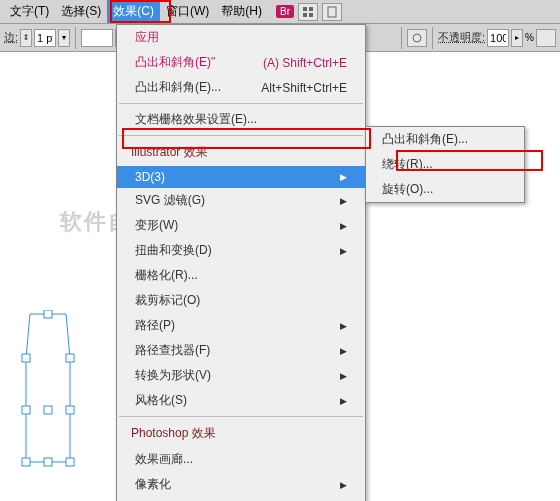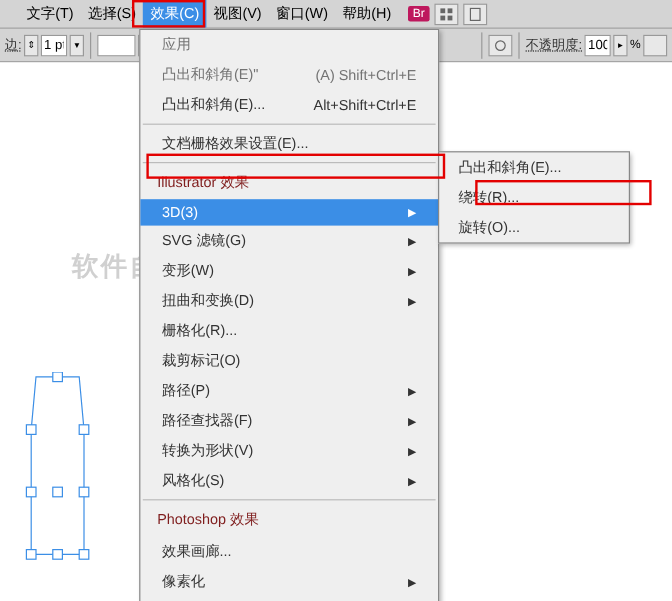--- a/index.html
+++ b/index.html
@@ -1,18 +1,18 @@
 <!DOCTYPE html>
 <html><head>
 <meta charset="utf-8">
 <style>
 * { margin: 0; padding: 0; box-sizing: border-box; font-family: "Microsoft YaHei", Arial, sans-serif; }
 body { background: #fff; width: 560px; height: 501px; overflow: hidden; position: relative; }
 
-.menubar { background: #d4d4d4; height: 24px; display: flex; align-items: center; padding: 0 16px; border-bottom: 1px solid #999; font-size: 12px; }
+.menubar { background: #d4d4d4; height: 24px; display: flex; align-items: center; padding: 0 4px; border-bottom: 1px solid #999; font-size: 12px; }
 .menubar-item { padding: 3px 6px; cursor: default; }
 .menubar-item.active { background: #3b8ee6; color: #fff; }
 .menubar .br-box { margin-left: 8px; background: #be185d; color: #fff; padding: 1px 4px; font-size: 10px; border-radius: 2px; }
 .menubar .icon-btn { width: 20px; height: 18px; background: #e8e8e8; border: 1px solid #999; margin-left: 4px; display: flex; align-items: center; justify-content: center; }
 
 .toolbar { background: #d4d4d4; height: 28px; display: flex; align-items: center; padding: 0 4px; border-bottom: 1px solid #999; font-size: 11px; gap: 2px; }
 .toolbar .label { text-decoration: underline dotted; color: #333; }
 .toolbar input[type="text"] { width: 22px; height: 18px; font-size: 11px; padding: 0 2px; border: 1px solid #999; background: #fff; }
 .toolbar .dd { width: 12px; height: 18px; background: #e8e8e8; border: 1px solid #999; display: flex; align-items: center; justify-content: center; font-size: 8px; }
 .toolbar .swatch { width: 32px; height: 18px; background: #fff; border: 1px solid #999; }
@@ -22,21 +22,21 @@
 
 .canvas-area { position: absolute; top: 52px; left: 0; width: 560px; height: 449px; background: #fff; }
 
 .watermark { position: absolute; top: 155px; left: 60px; font-size: 22px; color: #d0d0d0; font-weight: bold; letter-spacing: 2px; pointer-events: none; }
 
 .shape { position: absolute; left: 18px; top: 258px; }
 .shape svg { display: block; }
 
 .dropdown { position: absolute; top: 24px; left: 116px; width: 250px; background: #efefef; border: 1px solid #888; box-shadow: 2px 2px 4px rgba(0,0,0,0.3); font-size: 12px; }
 .dropdown .row { display: flex; align-items: center; justify-content: space-between; padding: 4px 18px 4px 18px; cursor: default; position: relative; color: #333; }
-.dropdown .row.disabled { color: #737373; }
+.dropdown .row.disabled { color: #be185d; }
 .dropdown .row.hl { background: #3b8ee6; color: #fff; }
 .dropdown .row .arrow { font-size: 9px; }
 .dropdown .sep-line { height: 1px; background: #bbb; margin: 3px 2px; }
 .dropdown .header { color: #7f1d1d; padding: 5px 14px; font-size: 12px; }
 
 .submenu { position: absolute; top: 126px; left: 365px; width: 160px; background: #efefef; border: 1px solid #888; box-shadow: 2px 2px 4px rgba(0,0,0,0.3); font-size: 12px; }
 .submenu .row { padding: 4px 16px; cursor: default; color: #333; }
 
 .red-box { position: absolute; border: 2px solid #e30000; pointer-events: none; }
 .rb1 { top: 0px; left: 110px; width: 61px; height: 23px; }
@@ -45,21 +45,20 @@
 
 .pct { font-size: 10px; }
 </style>
 </head>
 <body>
 
 <div class="menubar">
   <span class="menubar-item">文字(T)</span>
   <span class="menubar-item">选择(S)</span>
   <span class="menubar-item active">效果(C)</span>
-  <span class="menubar-item">视图(V)</span>
   <span class="menubar-item">窗口(W)</span>
   <span class="menubar-item">帮助(H)</span>
   <span class="br-box">Br</span>
   <span class="icon-btn">
     <svg width="12" height="12" viewBox="0 0 12 12">
         <rect x="1" y="1" width="4" height="4" fill="#666"></rect>
         <rect x="7" y="1" width="4" height="4" fill="#666"></rect>
         <rect x="1" y="7" width="4" height="4" fill="#666"></rect>
         <rect x="7" y="7" width="4" height="4" fill="#666"></rect>
       </svg>

